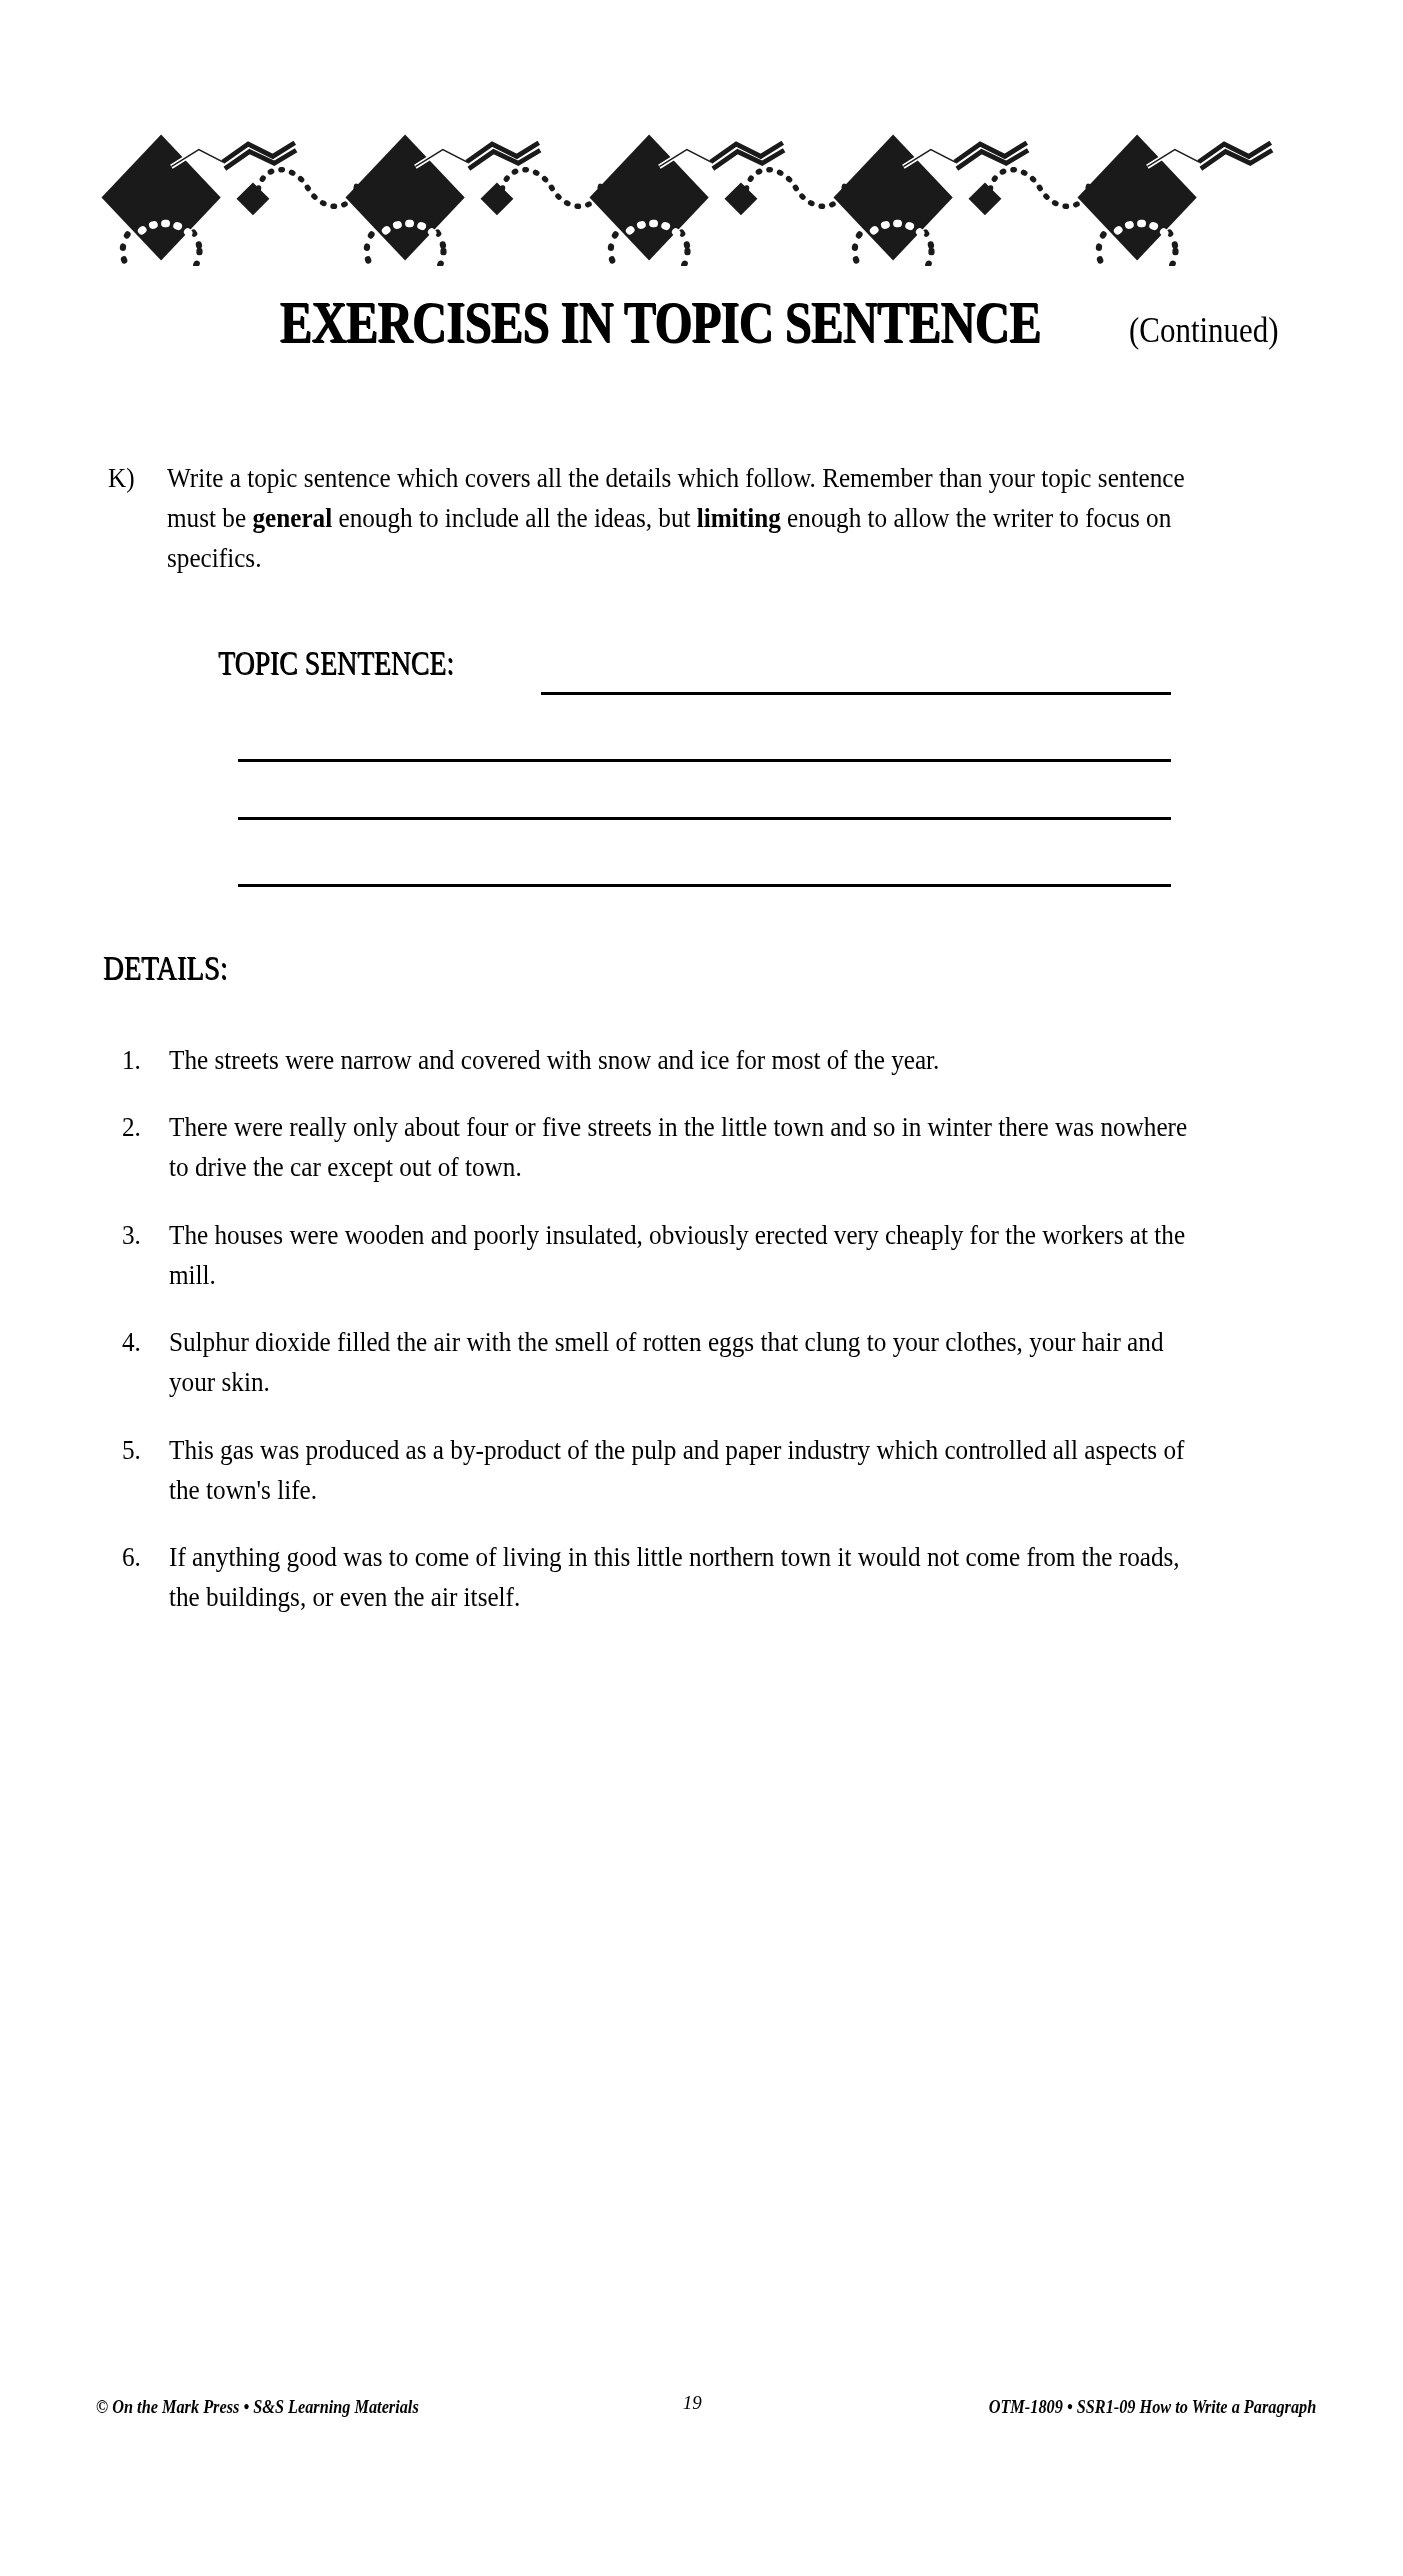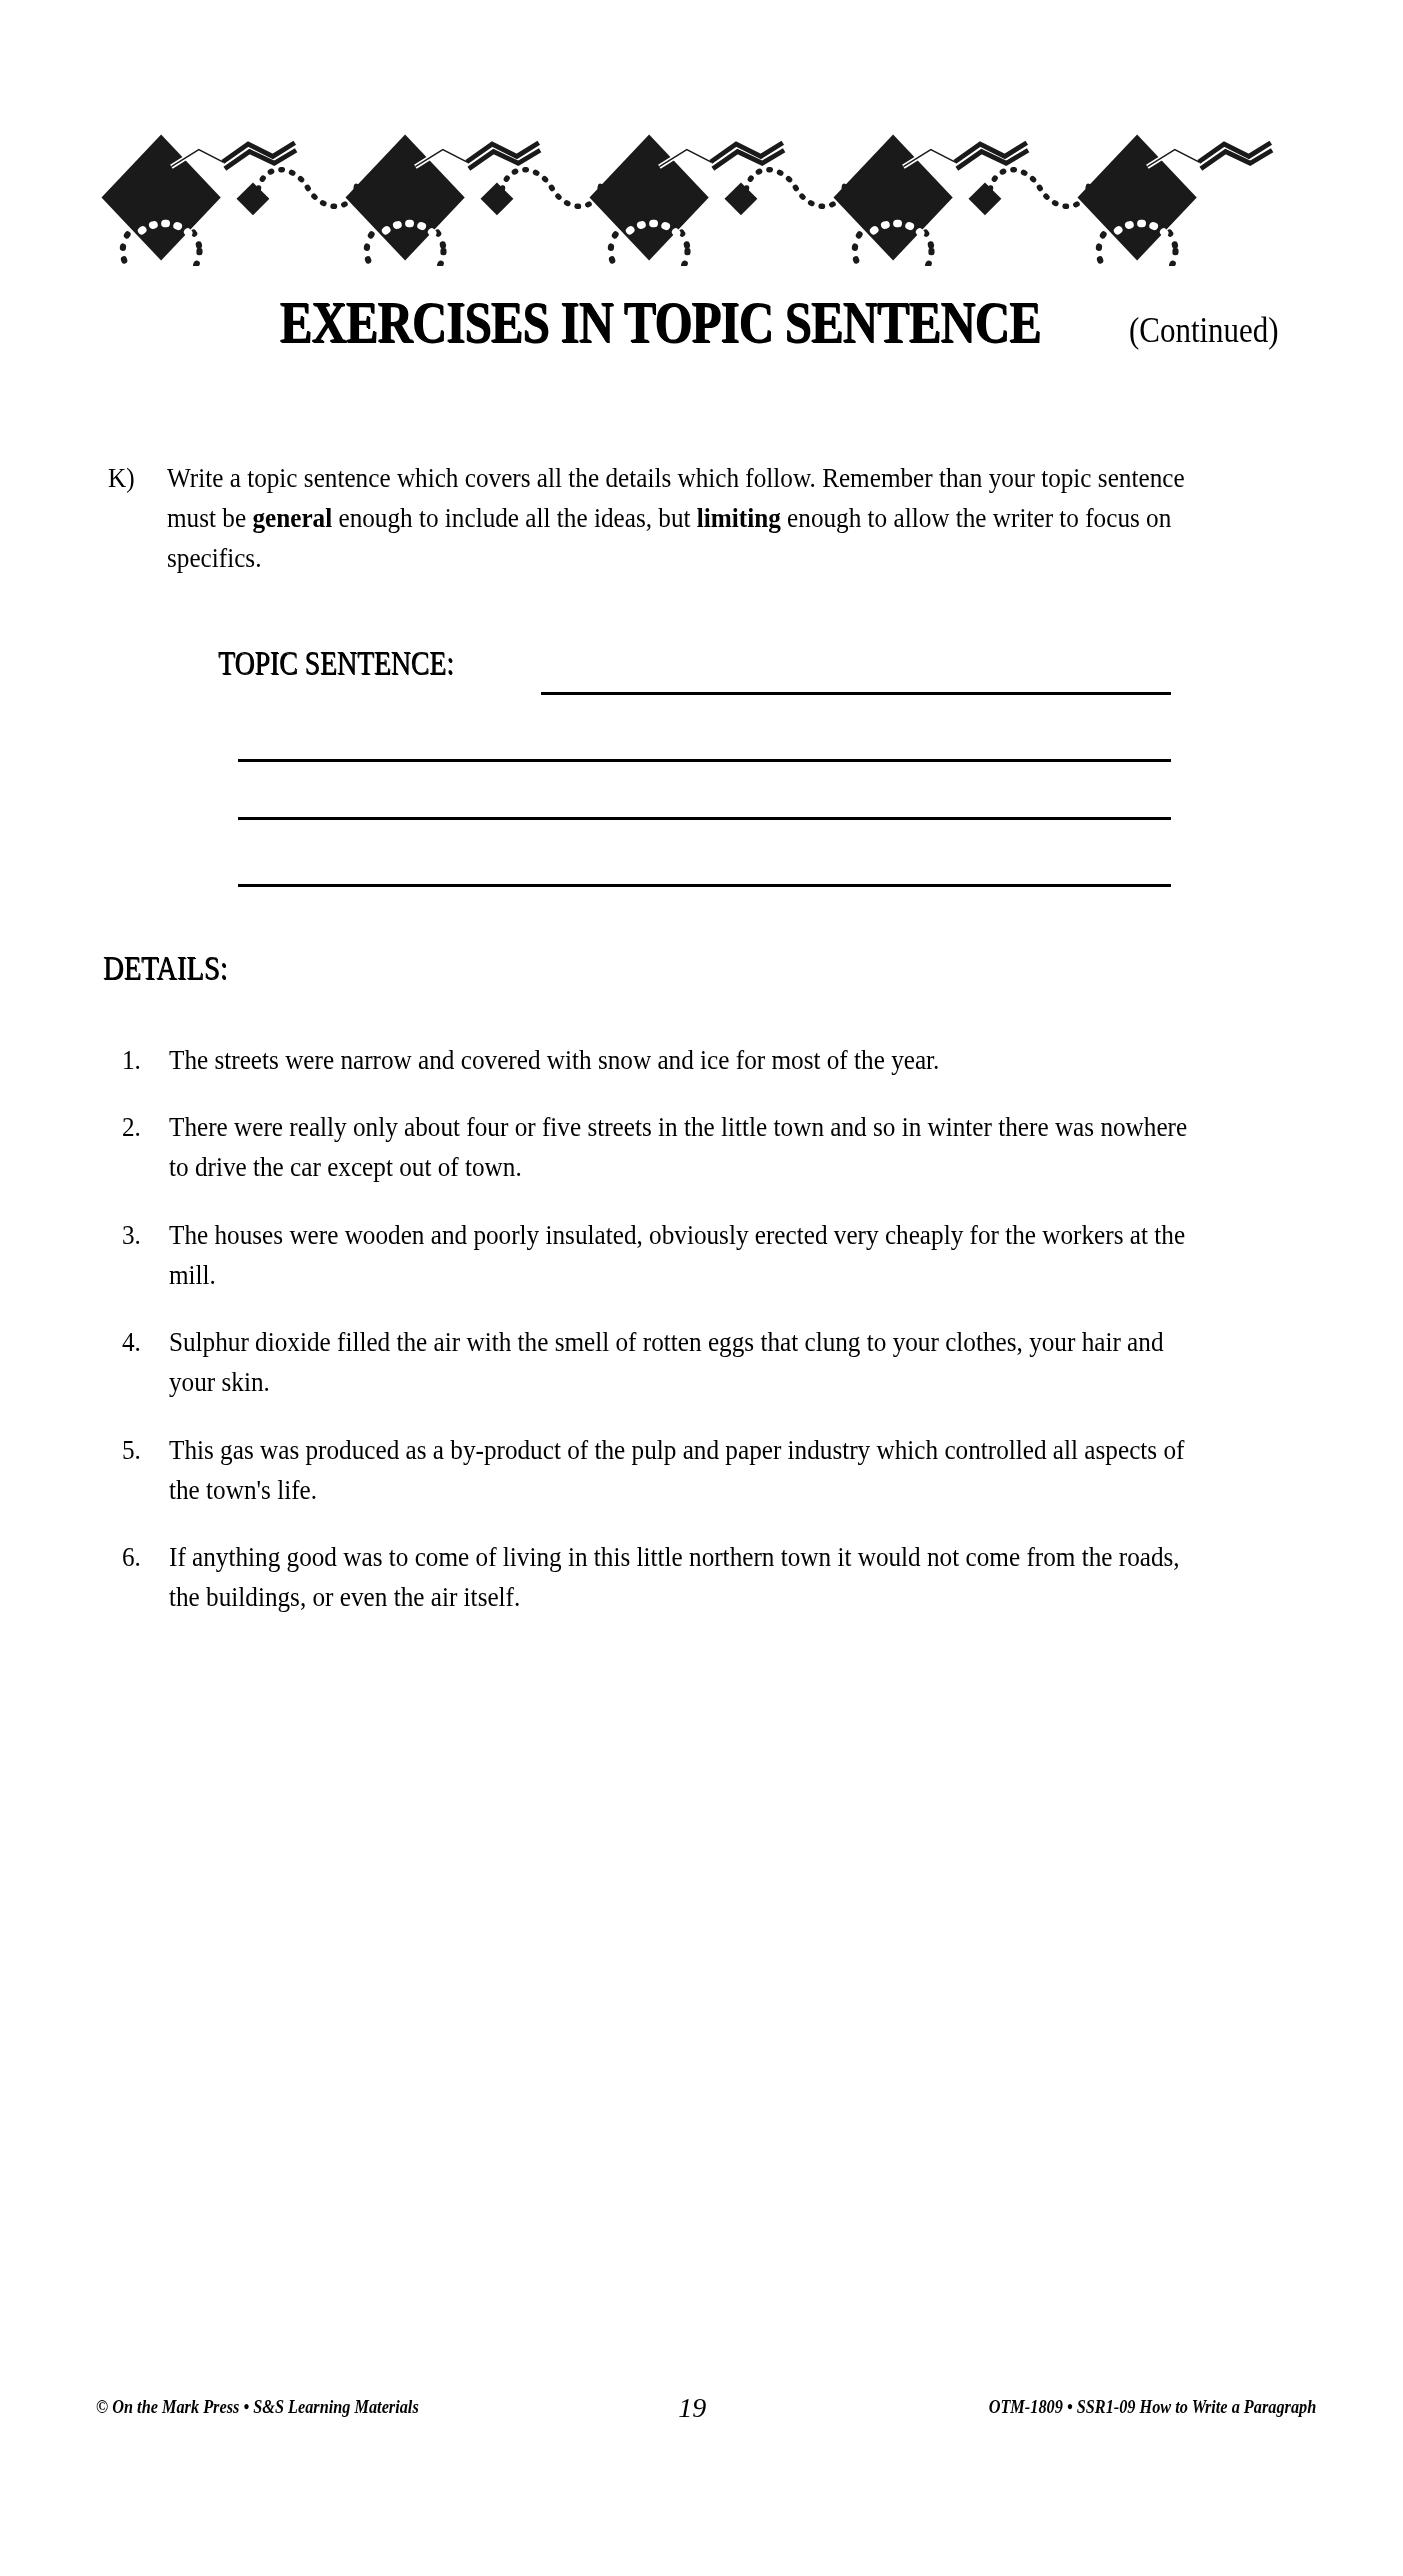--- a/index.html
+++ b/index.html
@@ -168,21 +168,21 @@
   }
   .footer-left, .footer-right {
     font-size: 18.5px;
     font-weight: 700;
     transform: scaleX(0.88);
     white-space: nowrap;
   }
   .footer-left { transform-origin: left bottom; }
   .footer-right { transform-origin: right bottom; }
   .footer-page {
-    font-size: 28px;
+    font-size: 19px;
     font-weight: 400;
     position: absolute;
     left: 0;
     right: 0;
     top: -5.5px;
     text-align: center;
     margin-left: -27.4px;
   }
 </style>
 </head>

